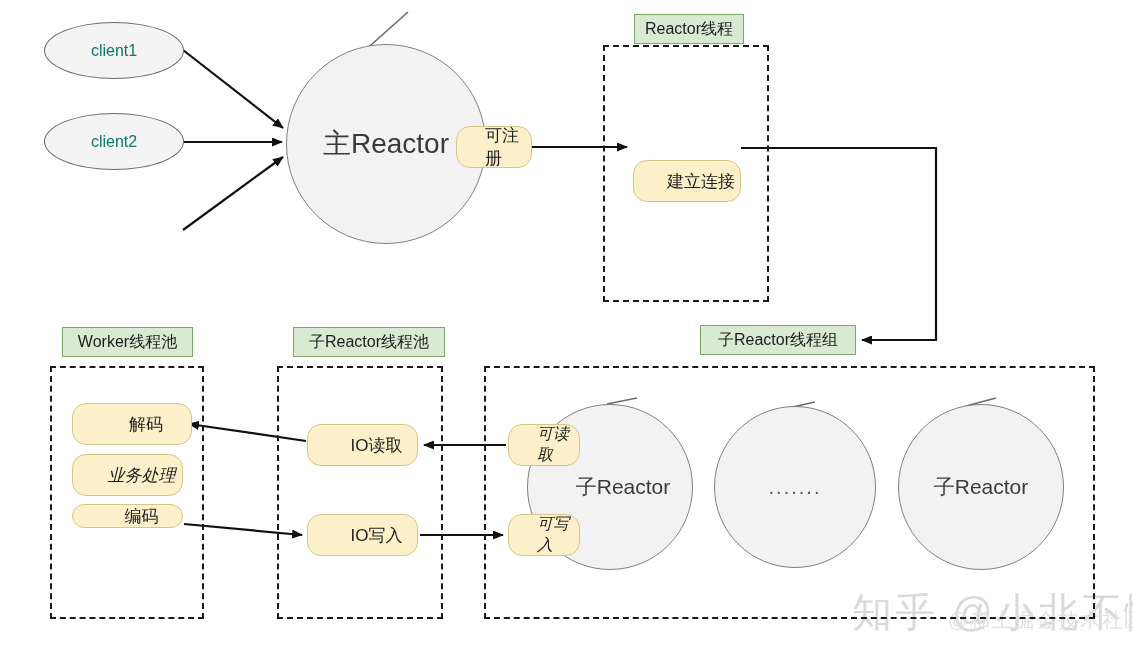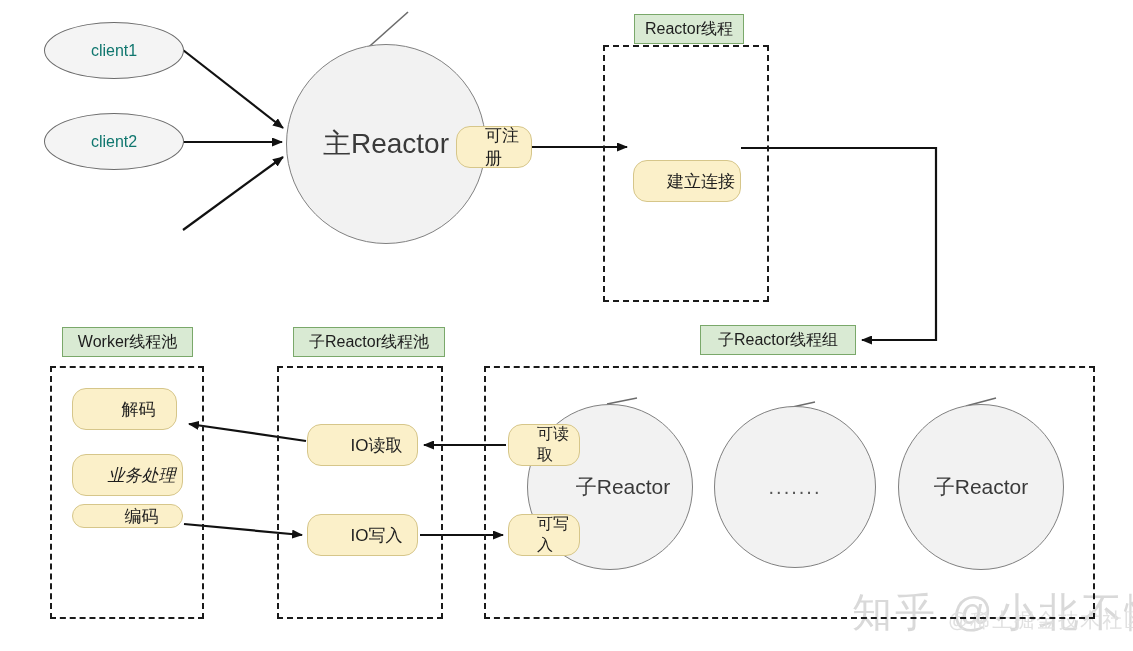--- a/index.html
+++ b/index.html
@@ -44,21 +44,21 @@
   .ybox{
     background:#fbf0c9;
     border:1.2px solid #d6c68a;
     border-radius:14px;
     display:flex;align-items:center;justify-content:center;
     color:#1d1d1d;
     font-size:17px;
     z-index:6;
     padding-left:28px;
   }
-  .ybox.sm{font-size:16px;}
+  .ybox.sm{font-size:16px;font-style:italic;}
 
   
   .glabel{
     background:#d9ead3;
     border:1.2px solid #7aa86a;
     display:flex;align-items:center;justify-content:center;
     color:#1d1d1d;
     font-size:16px;
     z-index:7;
   }
@@ -148,21 +148,21 @@
   <div class="node glabel" style="left:634px;top:14px;width:110px;height:30px;">
     <span>Reactor线程</span>
   </div>
   <div class="node ybox" style="left:633px;top:127px;width:108px;height:42px;margin-top:33px;">
     <span>建立连接</span>
   </div>
 
   <div class="node glabel" style="left:62px;top:327px;width:131px;height:30px;">
     <span>Worker线程池</span>
   </div>
-  <div class="node ybox" style="left:72px;top:388px;width:105px;height:42px;">
+  <div class="node ybox" style="left:72px;top:403px;width:120px;height:42px;">
     <span>解码</span>
   </div>
   <div class="node ybox" style="left:72px;top:454px;width:111px;height:42px;font-style:italic;">
     <span>业务处理</span>
   </div>
   <div class="node ybox" style="left:72px;top:504px;width:111px;height:24px;">
     <span>编码</span>
   </div>
 
   <div class="node glabel" style="left:293px;top:327px;width:152px;height:30px;">

